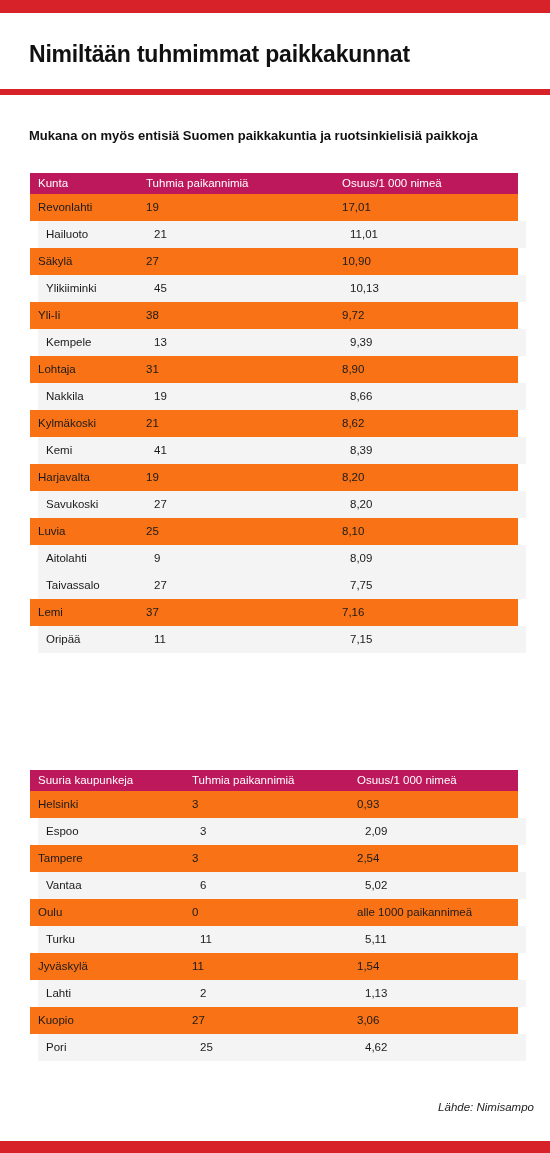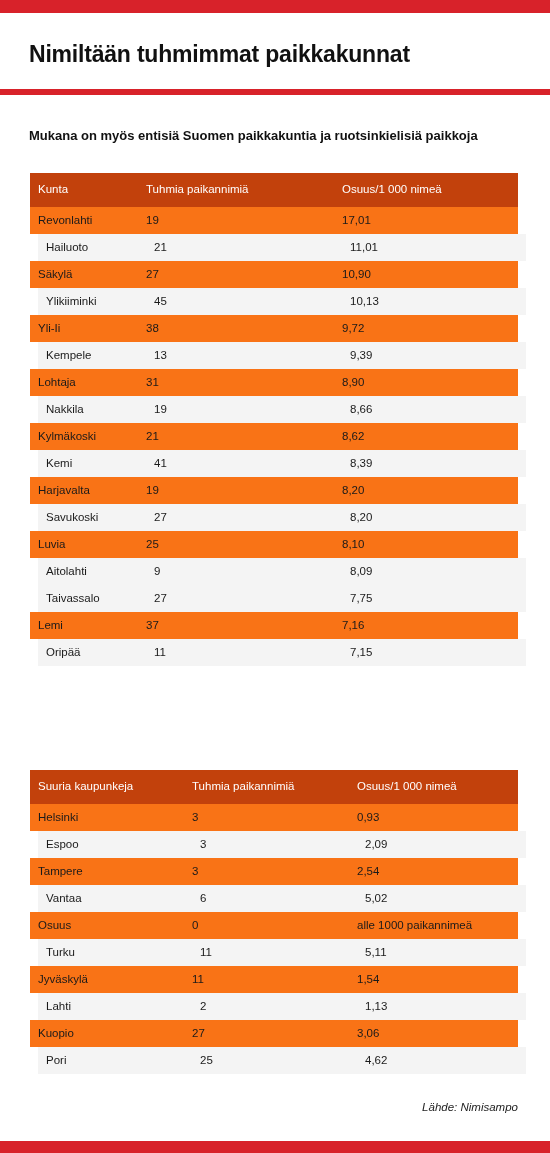--- a/index.html
+++ b/index.html
@@ -64,23 +64,23 @@
   #table-two { top: 770px; }
 
   .row {
     display: flex;
     width: 488px;
     height: 27px;
     align-items: center;
     box-sizing: border-box;
   }
   .row.header {
-    background: #c2410c;
+    background: #be185d;
     color: #ffffff;
-    height: 34px;
+    height: 21px;
     align-items: center;
   }
   .row.odd { background: #f97316; }
   .row.even { background: #f4f4f4; margin-left: 8px; }
 
   .cell {
     font-size: 11.5px;
     padding-left: 8px;
     box-sizing: border-box;
     overflow: hidden;
@@ -102,20 +102,21 @@
 
   .source {
     position: absolute;
     top: 1101px;
     left: 0;
     width: 518px;
     text-align: right;
     font-size: 11.5px;
     font-style: italic;
     color: #222222;
+    padding-left: 16px;
   }
 </style>
 </head>
 <body>
 
 <div class="bar-top"></div>
 
 <div class="title">Nimiltään tuhmimmat paikkakunnat</div>
 
 <div class="rule"></div>
@@ -235,21 +236,21 @@
       <div class="cell c0">Tampere</div>
       <div class="cell c1">3</div>
       <div class="cell c2">2,54</div>
     </div>
     <div class="row even">
       <div class="cell c0">Vantaa</div>
       <div class="cell c1">6</div>
       <div class="cell c2">5,02</div>
     </div>
     <div class="row odd">
-      <div class="cell c0">Osuus</div>
+      <div class="cell c0">Oulu</div>
       <div class="cell c1">0</div>
       <div class="cell c2">alle 1000 paikannimeä</div>
     </div>
     <div class="row even">
       <div class="cell c0">Turku</div>
       <div class="cell c1">11</div>
       <div class="cell c2">5,11</div>
     </div>
     <div class="row odd">
       <div class="cell c0">Jyväskylä</div>

